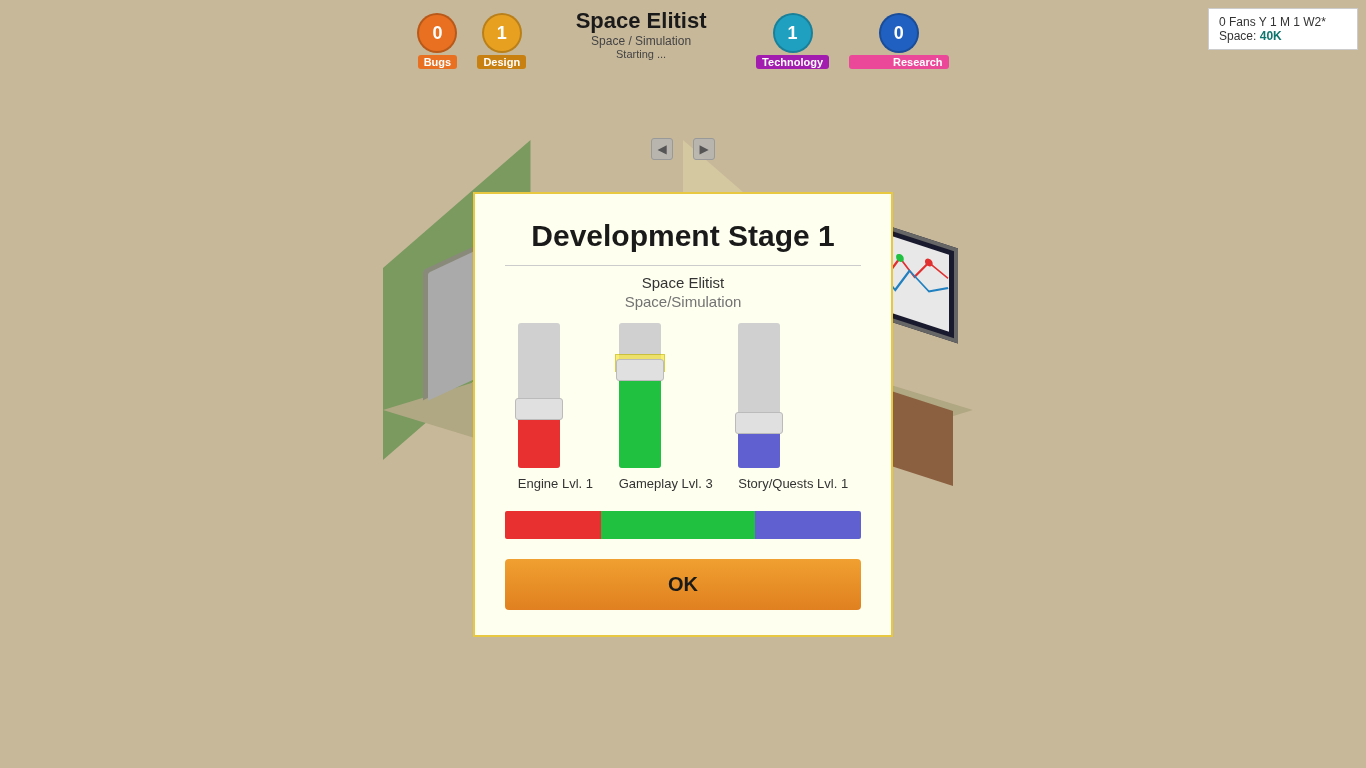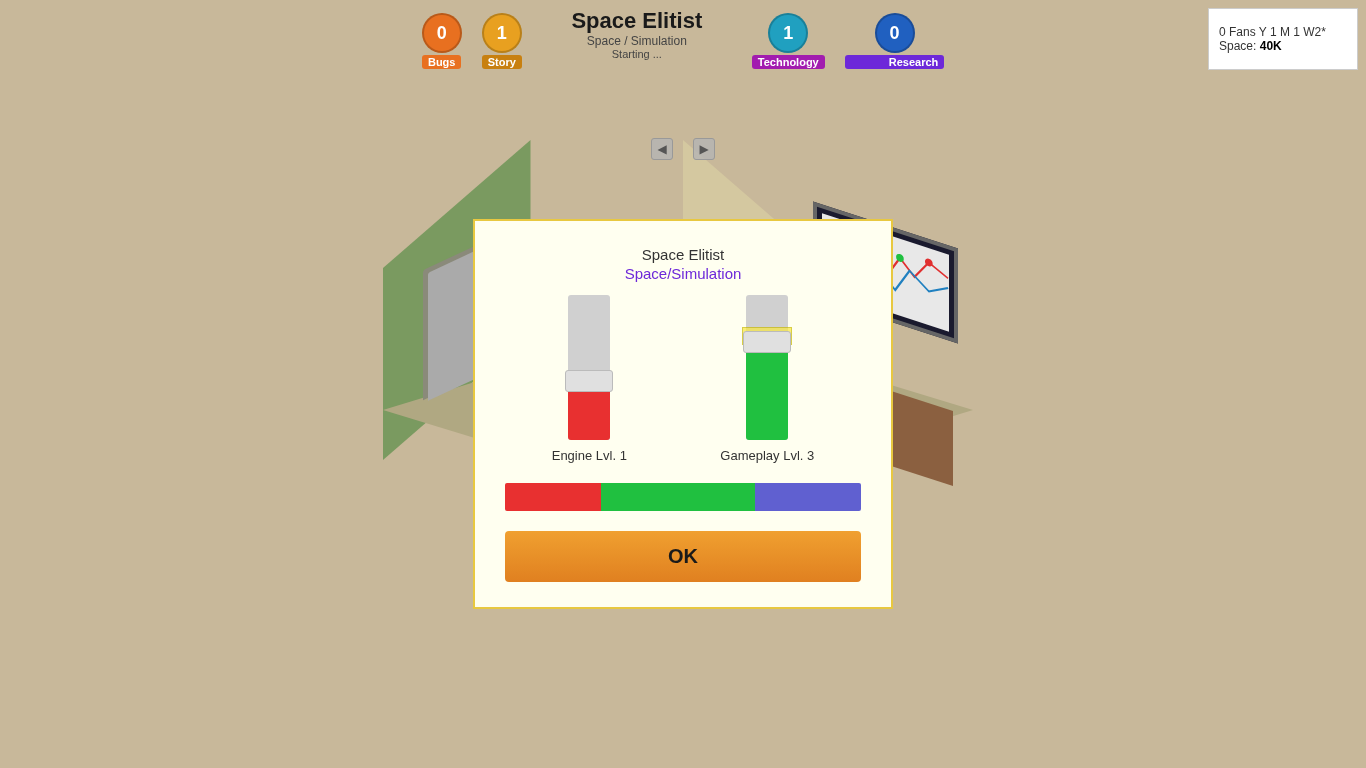--- a/index.html
+++ b/index.html
@@ -82,38 +82,38 @@
       font-size: 11px;
       color: #fff;
       padding: 1px 6px;
       border-radius: 3px;
       font-weight: bold;
     }
 
     .badge-label.orange-bg { background: #e87020; }
     .badge-label.yellow-bg { background: #c88010; }
     .badge-label.teal-bg { background: #a21caf; }
-    .badge-label.blue-bg { background: #6d28d9; padding-left: 44px; }
+    .badge-label.blue-bg { background: #ec4899; padding-left: 44px; }
 
     
     .stats-panel {
       position: absolute;
       top: 8px;
       right: 8px;
       background: white;
       border: 1px solid #ccc;
-      padding: 16px 10px;
+      padding: 6px 10px;
       font-size: 12px;
       color: #333;
       z-index: 100;
       min-width: 150px;
     }
 
     .stats-cash {
-      color: #000000;
+      color: #0f766e;
       font-weight: bold;
     }
 
     
     .nav-arrows {
       position: absolute;
       top: 138px;
       left: 50%;
       transform: translateX(-50%);
       display: flex;
@@ -168,37 +168,37 @@
     .modal-game-name {
       text-align: center;
       font-size: 15px;
       color: #333;
       margin-bottom: 2px;
     }
 
     .modal-genre {
       text-align: center;
       font-size: 15px;
-      color: #6d28d9;
+      color: #737373;
       margin-bottom: 16px;
     }
 
     
     .sliders-container {
       display: flex;
       justify-content: space-around;
       align-items: flex-end;
       margin-bottom: 20px;
       height: 165px;
     }
 
     .slider-col {
       display: flex;
       flex-direction: column;
-      align-items: center;
+      align-items: flex-start;
       gap: 8px;
     }
 
     .slider-track {
       width: 42px;
       height: 145px;
       background: #d0d0d0;
       border-radius: 3px;
       position: relative;
       display: flex;
@@ -406,21 +406,21 @@
 
 <div class="hud-bar">
 
   <div class="hud-badge" style="margin-right:20px;margin-top:5px;">
     <div class="badge-circle orange">0</div>
     <span class="badge-label orange-bg">Bugs</span>
   </div>
 
   <div class="hud-badge" style="margin-right:15px;margin-top:5px;">
     <div class="badge-circle yellow">1</div>
-    <span class="badge-label yellow-bg">Story</span>
+    <span class="badge-label yellow-bg">Design</span>
   </div>
 
   <div class="hud-title-box" style="margin: 0 10px;min-width:180px;text-align:center;">
     <div class="hud-game-title">Space Elitist</div>
     <div class="hud-subtitle">Space / Simulation</div>
     <div class="hud-status">Starting ...</div>
   </div>
 
   <div class="hud-badge" style="margin-left:15px;margin-top:5px;">
     <div class="badge-circle teal">1</div>
@@ -442,20 +442,21 @@
 </div>
 
 <div class="nav-arrows">
   <div class="nav-arrow">◀</div>
   <div class="nav-arrow">▶</div>
 </div>
 
 <div class="modal-overlay">
   <div class="modal">
 
+    <div class="modal-title">Development Stage 1</div>
     <div class="modal-game-name">Space Elitist</div>
     <div class="modal-genre">Space/Simulation</div>
 
     <div class="sliders-container">
 
       <div class="slider-col">
         <div class="slider-track">
           <div class="slider-handle red-handle"></div>
           <div class="slider-fill red"></div>
         </div>
@@ -464,20 +465,27 @@
 
       <div class="slider-col">
         <div class="slider-track">
           <div class="green-marker"></div>
           <div class="slider-handle green-handle"></div>
           <div class="slider-fill green"></div>
         </div>
         <span class="slider-label">Gameplay Lvl. 3</span>
       </div>
 
+      <div class="slider-col">
+        <div class="slider-track">
+          <div class="slider-handle blue-handle"></div>
+          <div class="slider-fill blue-purple"></div>
+        </div>
+        <span class="slider-label">Story/Quests Lvl. 1</span>
+      </div>
 
     </div>
 
     <div class="time-alloc-section">
       <div class="time-alloc-bar">
         <div class="time-seg-red"></div>
         <div class="time-seg-green"></div>
         <div class="time-seg-blue"></div>
       </div>
     </div>

